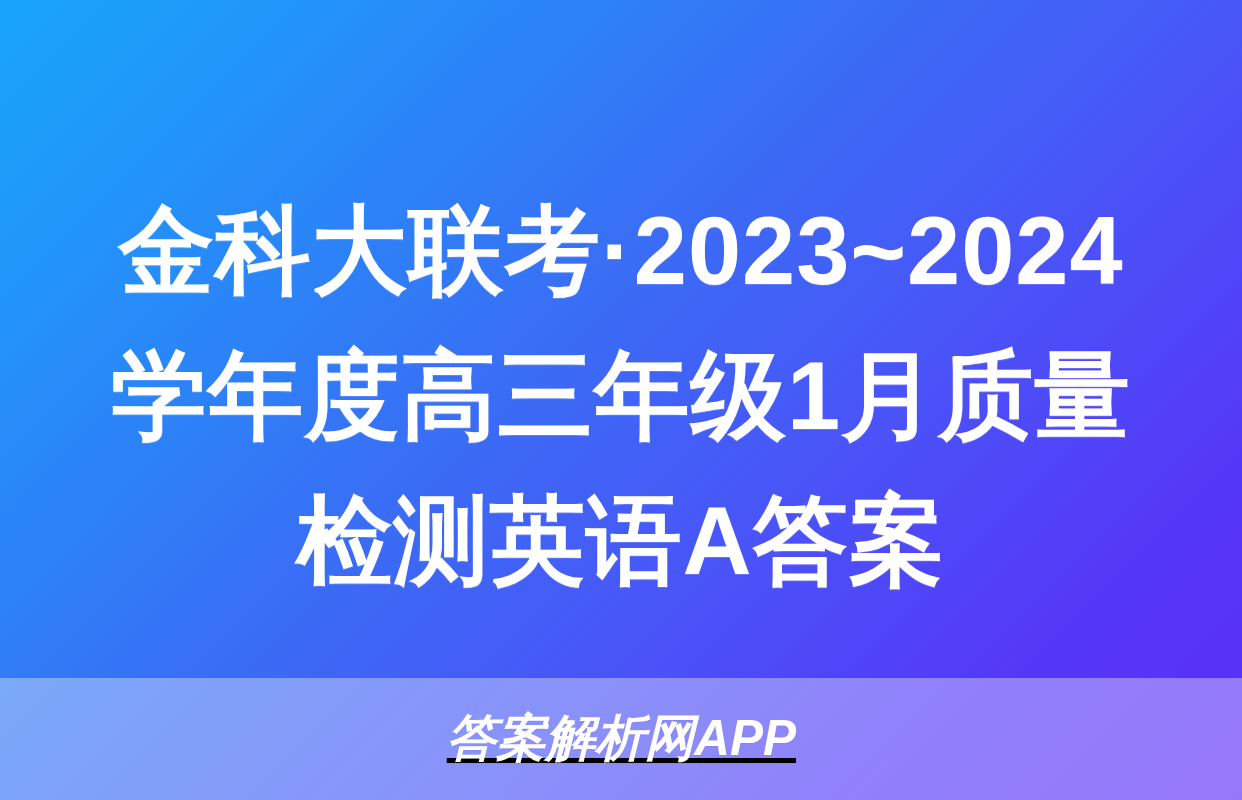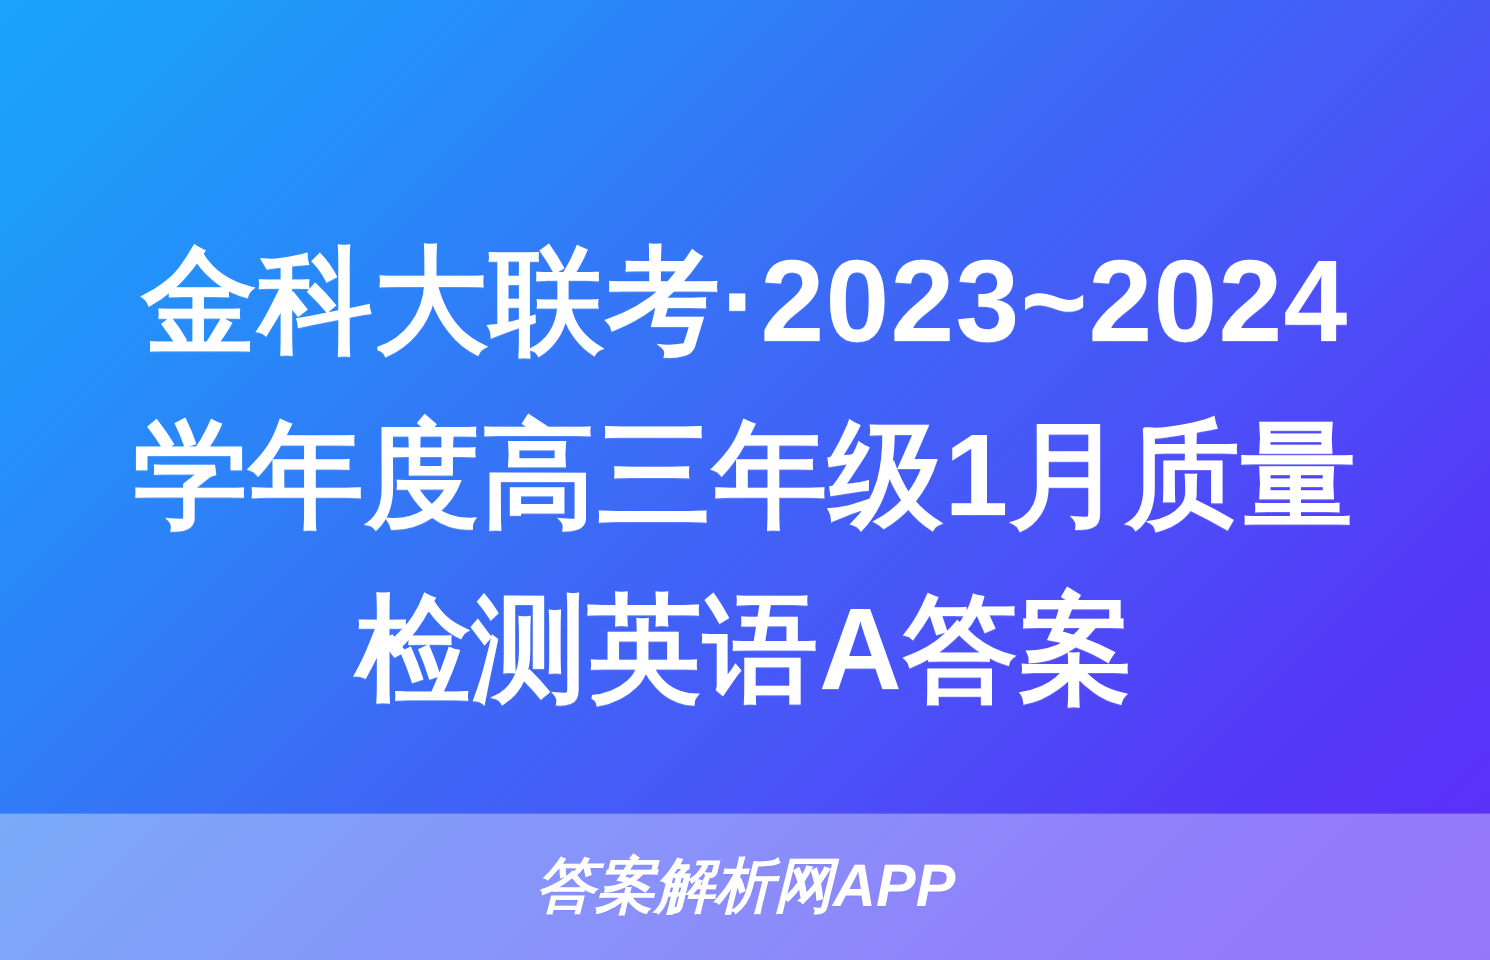--- a/index.html
+++ b/index.html
@@ -57,20 +57,21 @@
   .footer-band {
     position: absolute;
     left: 0;
     right: 0;
     top: 678px;
     height: 122px;
     background: rgba(255, 255, 255, 0.355);
     display: flex;
     align-items: center;
     justify-content: center;
+    text-decoration: underline;
   }
 
   .footer-text {
     color: #ffffff;
     font-family: "Liberation Sans", "DejaVu Sans", sans-serif;
     font-weight: 700;
     font-style: italic;
     font-size: 50px;
     line-height: 50px;
     letter-spacing: 0px;

